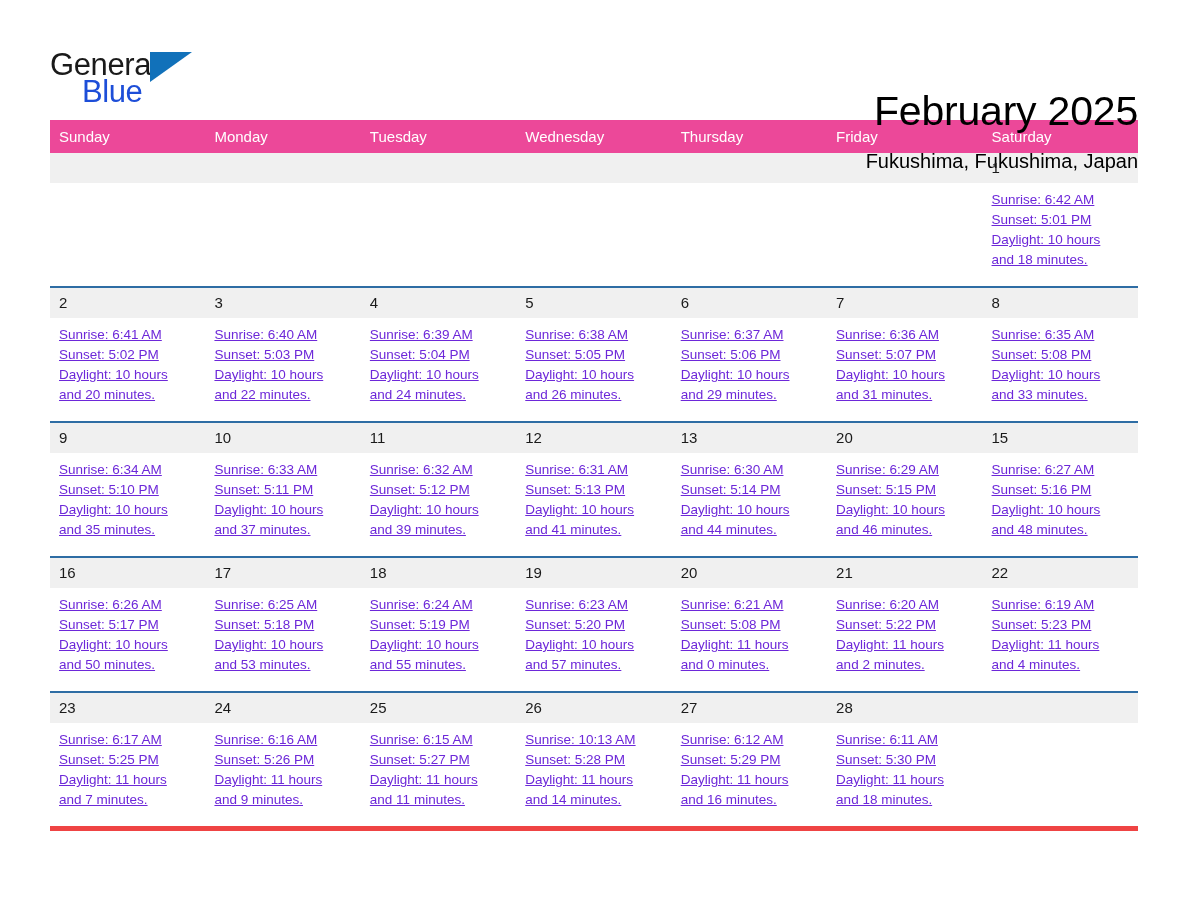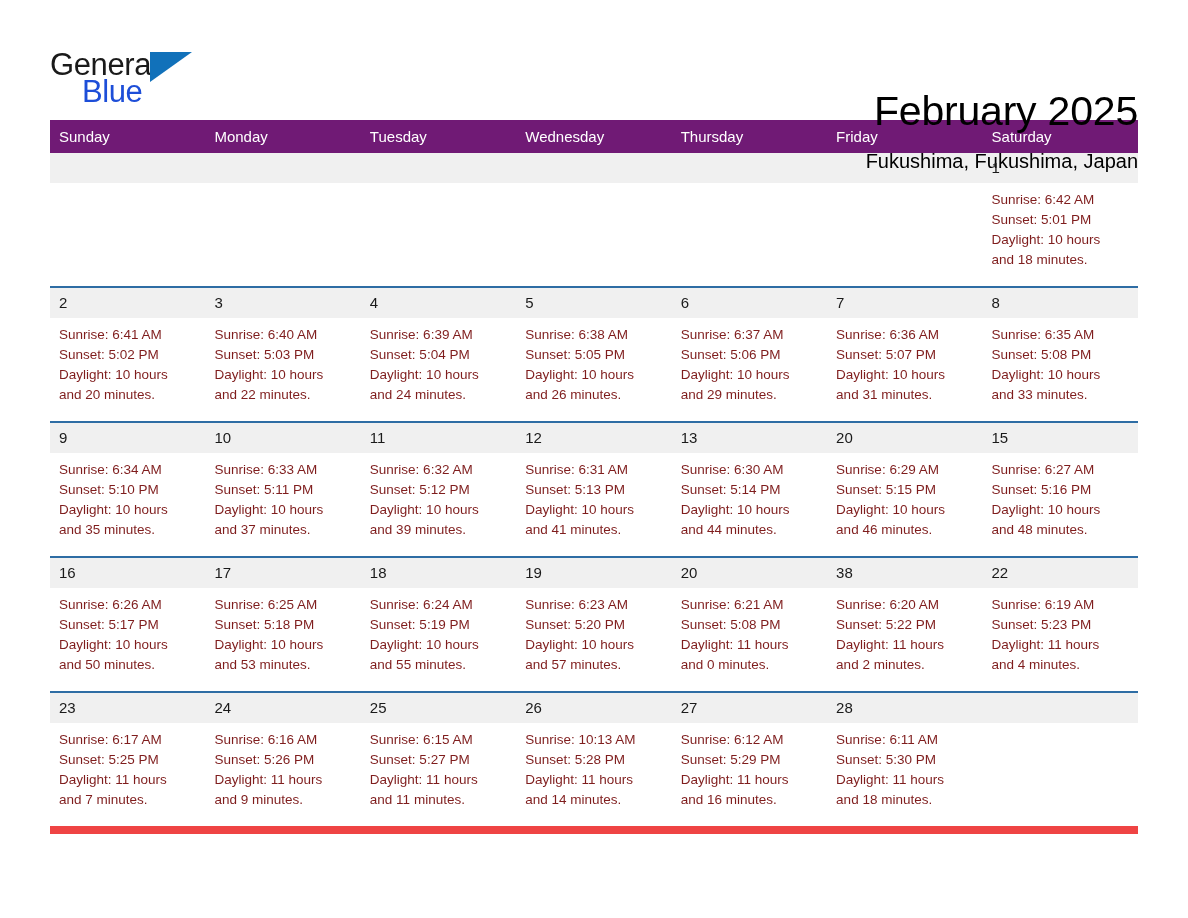--- a/index.html
+++ b/index.html
@@ -86,57 +86,58 @@
   }
 
   
   .calendar {
     width: 1088px;
     border-collapse: collapse;
     table-layout: fixed;
     margin-top: 16px;
   }
   .calendar th {
-    background: #701a75;
+    background: #ec4899;
     color: #ffffff;
     font-size: 15px;
     font-weight: normal;
     text-align: left;
     padding: 7px 0 8px 9px;
     height: 18px;
     vertical-align: middle;
   }
   .calendar td {
     vertical-align: top;
     padding: 0;
     border-top: 2px solid #2e6da4;
     height: 133px;
   }
   .calendar tr.week-first td {
     border-top: none;
   }
   .calendar tr.week-last td {
-    border-bottom: 8px solid #ef4444;
+    border-bottom: 5px solid #ef4444;
   }
   .daynum {
     background: #f0f0f0;
     font-size: 15px;
     line-height: 18px;
     color: #1a1a1a;
     padding: 6px 0 6px 9px;
     min-height: 18px;
   }
   .daynum.empty {
     color: transparent;
   }
   .dayinfo {
     padding: 7px 8px 0 9px;
     font-size: 13.5px;
     line-height: 20px;
-    color: #7f1d1d;
+    color: #6d28d9;
+    text-decoration: underline;
   }
   .dayinfo div {
     white-space: normal;
   }
   td.blank .daynum {
     background: #f0f0f0;
   }
 </style>
 </head>
 <body>
@@ -367,21 +368,21 @@
           <td>
             <div class="daynum">20</div>
             <div class="dayinfo">
               <div>Sunrise: 6:21 AM</div>
               <div>Sunset: 5:08 PM</div>
               <div>Daylight: 11 hours</div>
               <div>and 0 minutes.</div>
             </div>
           </td>
           <td>
-            <div class="daynum">38</div>
+            <div class="daynum">21</div>
             <div class="dayinfo">
               <div>Sunrise: 6:20 AM</div>
               <div>Sunset: 5:22 PM</div>
               <div>Daylight: 11 hours</div>
               <div>and 2 minutes.</div>
             </div>
           </td>
           <td>
             <div class="daynum">22</div>
             <div class="dayinfo">

